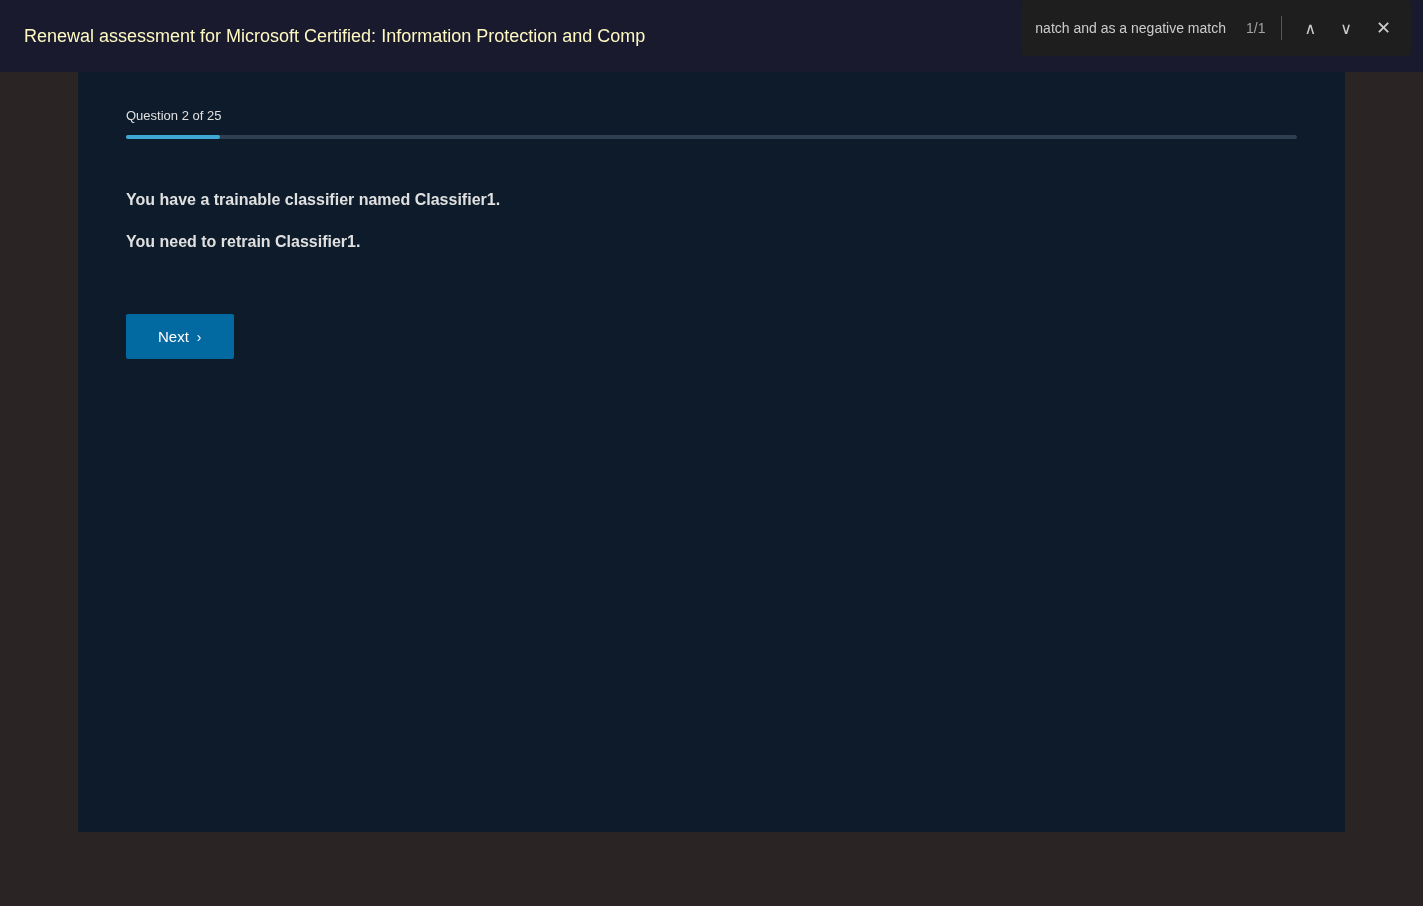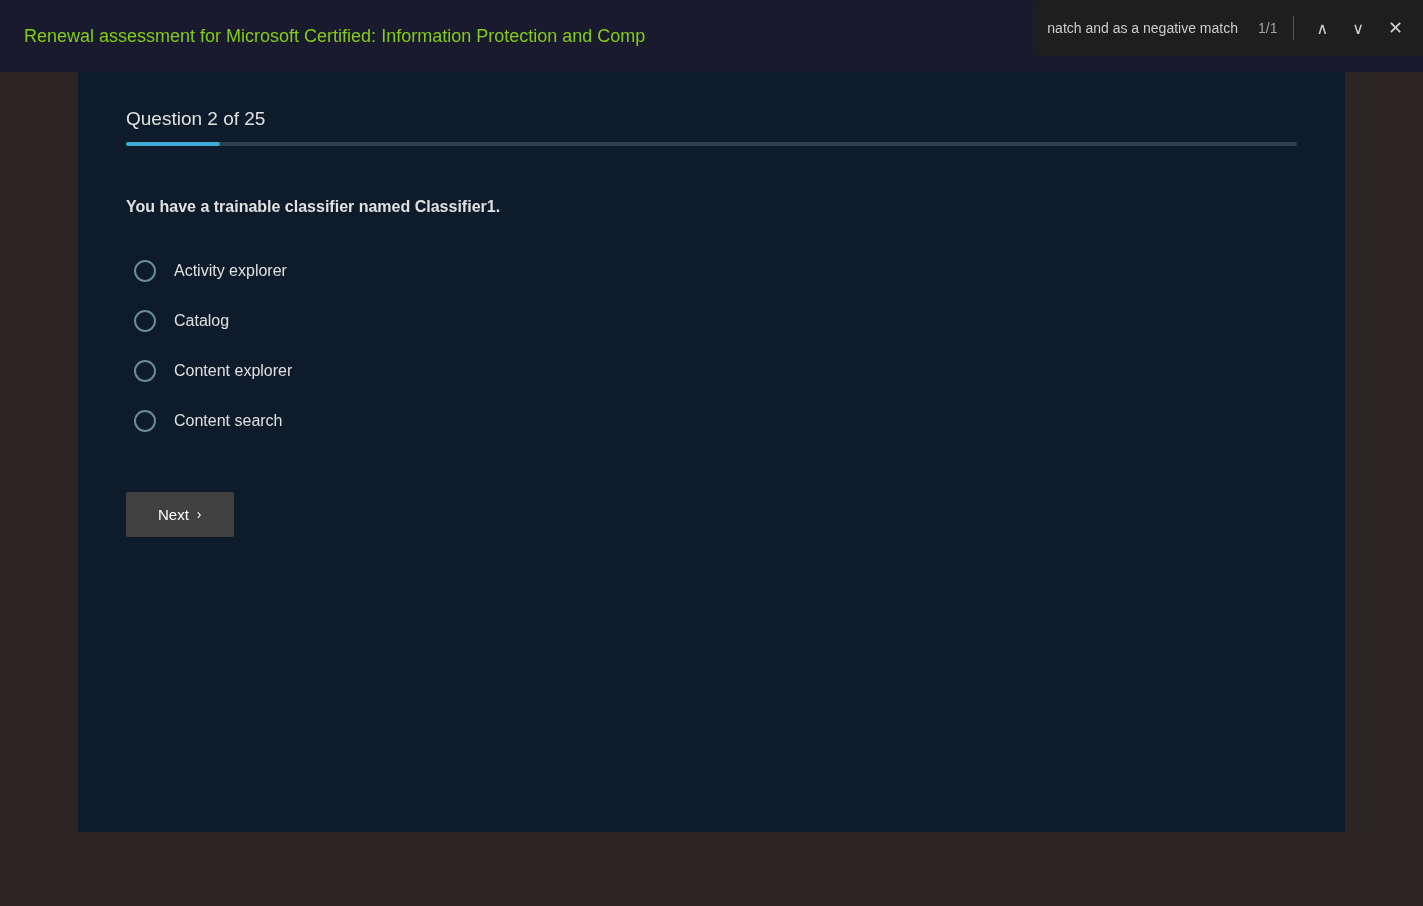--- a/index.html
+++ b/index.html
@@ -16,30 +16,30 @@
     
     .top-bar {
       background-color: #1a1a2e;
       padding: 14px 24px;
       display: flex;
       align-items: center;
       height: 72px;
     }
 
     .top-bar-title {
-      color: #84cc16;
+      color: #fef9c3;
       font-size: 18px;
       font-weight: 400;
     }
 
     
     .search-overlay {
       position: absolute;
       top: 0;
-      right: 0;
+      right: 12px;
       background-color: #1e1e1e;
       border-radius: 4px 4px 4px 4px;
       display: flex;
       align-items: center;
       padding: 8px 14px;
       gap: 12px;
       height: 56px;
       z-index: 100;
     }
 
@@ -89,21 +89,21 @@
     
     .quiz-container {
       background-color: #0d1b2a;
       margin: 0 78px;
       padding: 36px 48px 48px 48px;
       min-height: 760px;
     }
 
     .question-header {
       color: #e0e0e0;
-      font-size: 19px;
+      font-size: 13px;
       font-weight: 400;
       margin-bottom: 12px;
     }
 
     
     .progress-bar-container {
       width: 100%;
       height: 4px;
       background-color: #2d3f50;
       border-radius: 2px;
@@ -158,21 +158,21 @@
     }
 
     .option-label {
       color: #e0e0e0;
       font-size: 16px;
     }
 
     
     .next-button {
       margin-top: 60px;
-      background-color: #404040;
+      background-color: #0369a1;
       color: #ffffff;
       border: none;
       padding: 14px 32px;
       font-size: 15px;
       cursor: pointer;
       display: flex;
       align-items: center;
       gap: 8px;
       border-radius: 2px;
     }
@@ -199,38 +199,21 @@
 
 <div class="quiz-container">
   <div class="question-header">Question 2 of 25</div>
 
   <div class="progress-bar-container">
     <div class="progress-bar-fill" style="width: 8%;"></div>
   </div>
 
   <div class="question-body">
     <p class="question-text">You have a trainable classifier named Classifier1.</p>
+    <p class="question-text">You need to retrain Classifier1.</p>
   </div>
 
-  <div class="options-list">
-    <div class="option-item">
-      <div class="radio-circle"></div>
-      <span class="option-label">Activity explorer</span>
-    </div>
-    <div class="option-item">
-      <div class="radio-circle"></div>
-      <span class="option-label">Catalog</span>
-    </div>
-    <div class="option-item">
-      <div class="radio-circle"></div>
-      <span class="option-label">Content explorer</span>
-    </div>
-    <div class="option-item">
-      <div class="radio-circle"></div>
-      <span class="option-label">Content search</span>
-    </div>
-  </div>
 
   <button class="next-button">
     <span>Next</span>
     <span class="next-chevron">›</span>
   </button>
 </div>
 
 </body></html>

